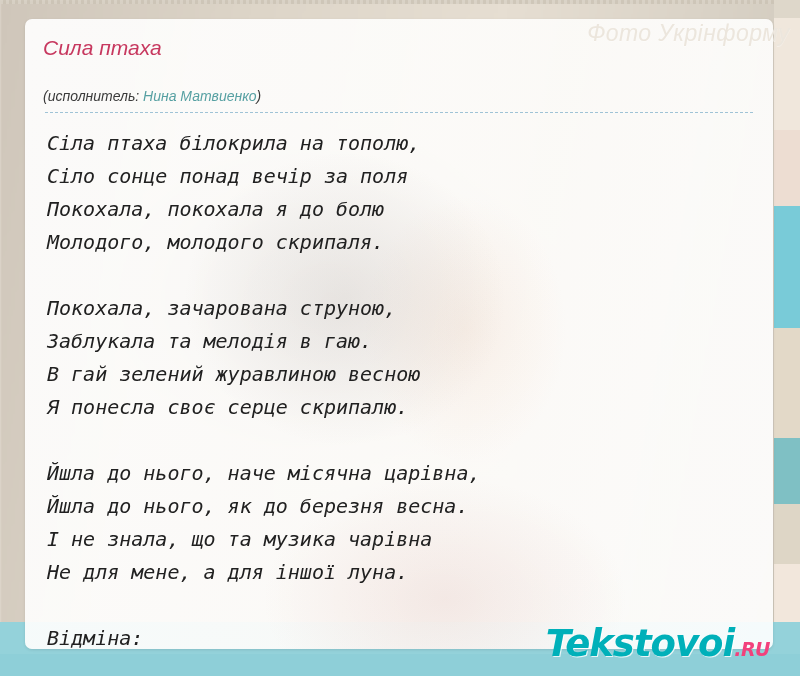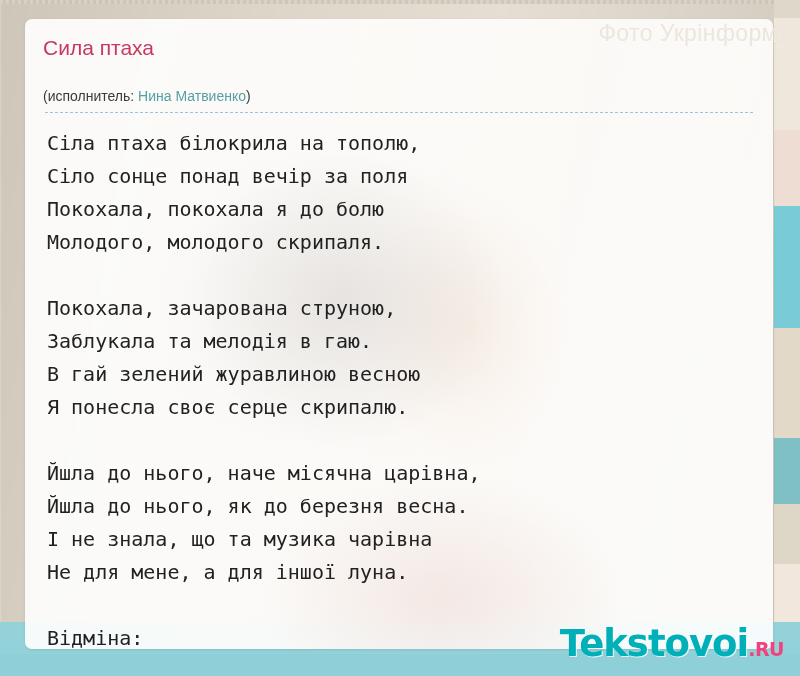--- a/index.html
+++ b/index.html
@@ -8,20 +8,21 @@
     width:800px; height:676px;
     overflow:hidden;
     font-family:"Liberation Sans", sans-serif;
   }
 
   
   #page {
     position:relative;
     width:800px; height:676px;
     background:#e9e5dc;
+    font-style:italic;
   }
 
   
   .photo-backdrop {
     position:absolute; inset:0;
     background:
       
       radial-gradient(ellipse 300px 240px at 330px 300px, rgba(120,104,96,0.55) 0%, rgba(150,136,126,0.30) 45%, rgba(0,0,0,0) 72%),
       
       radial-gradient(ellipse 150px 190px at 455px 330px, rgba(246,224,208,0.90) 0%, rgba(236,206,188,0.55) 55%, rgba(0,0,0,0) 80%),
@@ -125,21 +126,21 @@
     font-size:20px;
     line-height:33px;
     color:#212121;
     white-space:pre-wrap;
     padding-left:4px;
   }
 
   
   .logo {
     position:absolute;
-    right:16px; bottom:14px;
+    right:30px; bottom:14px;
     z-index:4;
     text-align:right;
     line-height:1;
     user-select:none;
   }
   .logo-main {
     font-size:37px;
     font-weight:bold;
     color:#00b0b9;
     letter-spacing:-1px;

